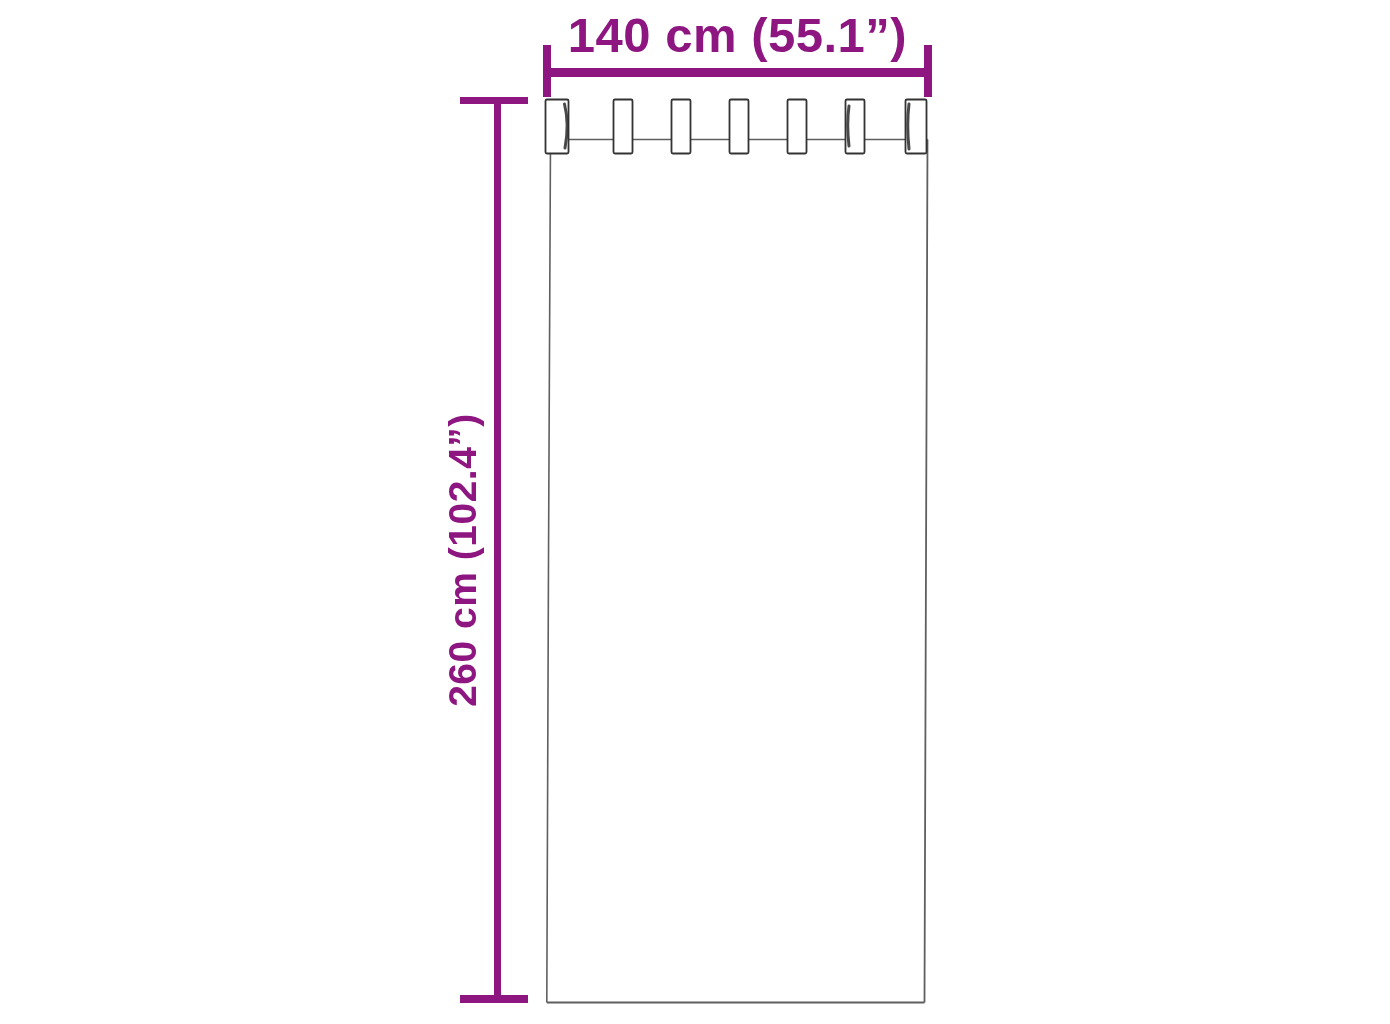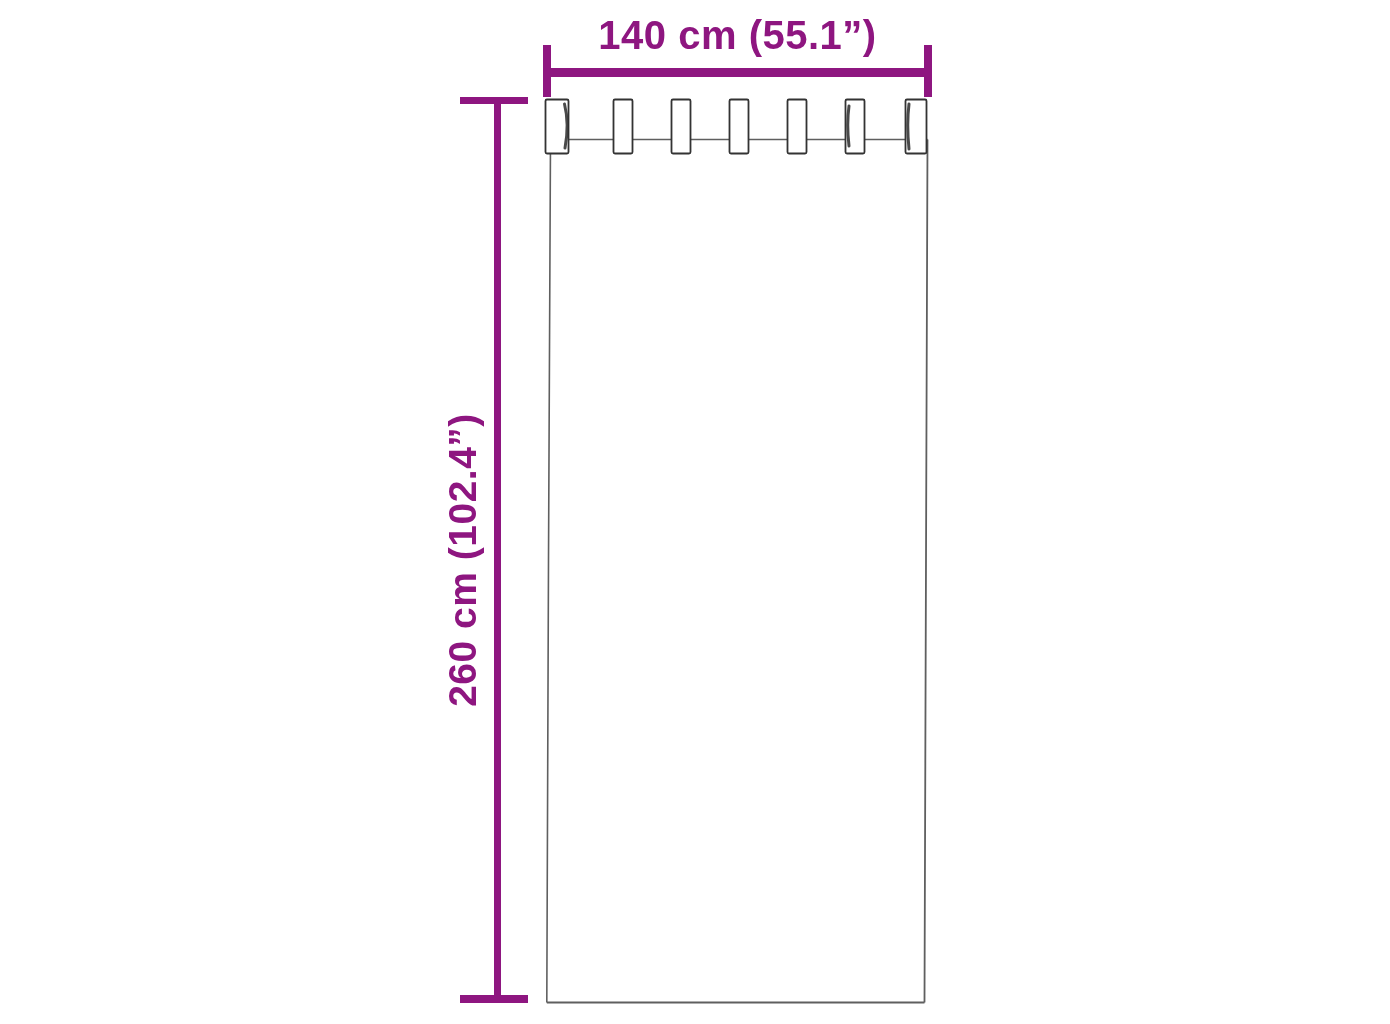--- a/index.html
+++ b/index.html
@@ -17,21 +17,21 @@
   }
   .svg-layer{position:absolute;left:0;top:0;width:1390px;height:1024px;}
   .dim{position:absolute;background:var(--accent);}
   
   .h-bar{left:547px;top:68px;width:381px;height:9px;}
   .h-cap-left{left:543px;top:45px;width:8px;height:52px;}
   .h-cap-right{left:924px;top:45px;width:8px;height:52px;}
   .h-label{
     position:absolute;left:527px;top:12px;width:421px;height:46px;
     text-align:center;line-height:46px;
-    font-size:40px;font-weight:700;color:var(--accent);
+    font-size:49px;font-weight:700;color:var(--accent);
     letter-spacing:0.5px;white-space:nowrap;
   }
   
   .v-bar{left:494px;top:97px;width:7px;height:906px;}
   .v-cap-top{left:460px;top:97px;width:68px;height:7px;}
   .v-cap-bottom{left:460px;top:995px;width:68px;height:8px;}
   .v-label{
     position:absolute;left:243px;top:537px;width:440px;height:46px;
     text-align:center;line-height:46px;
     font-size:39px;font-weight:700;color:var(--accent);

